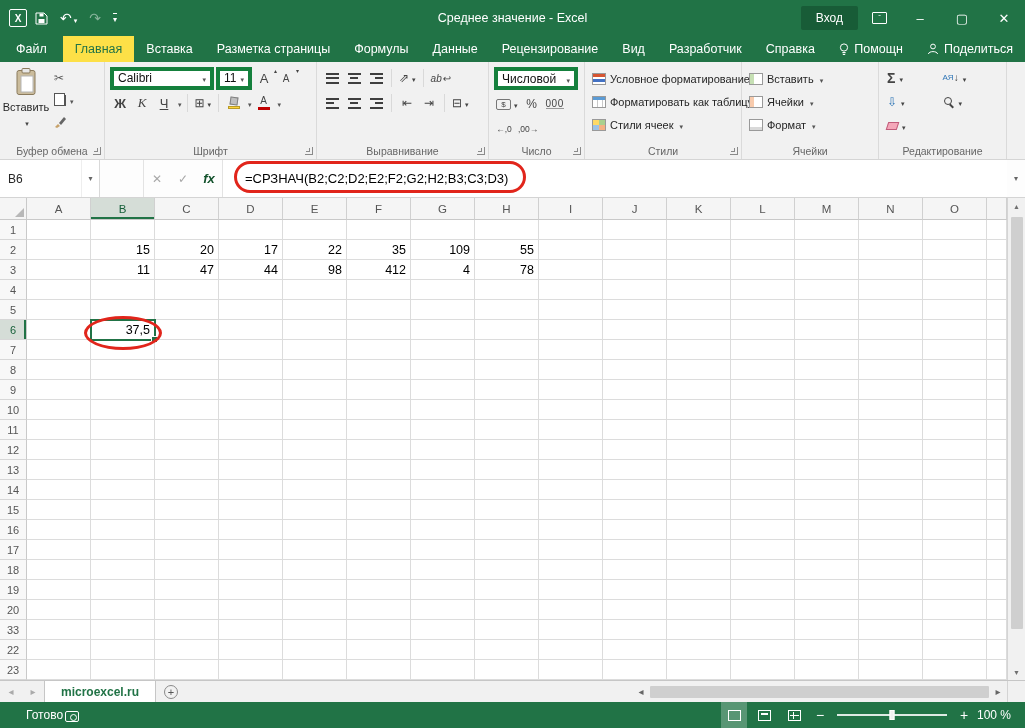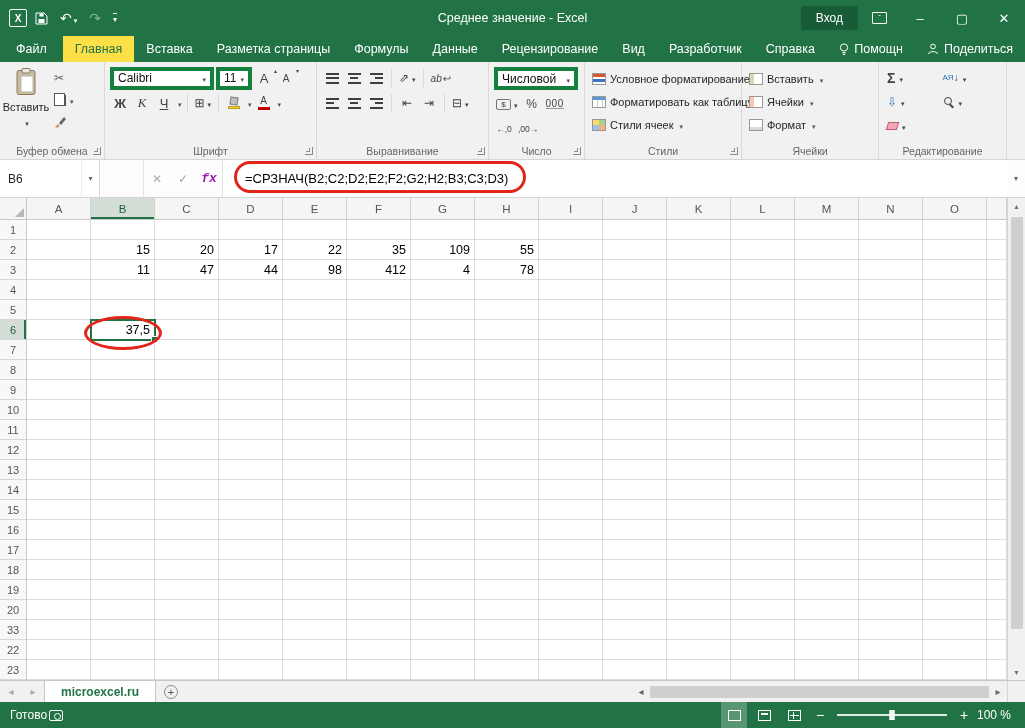--- a/index.html
+++ b/index.html
@@ -121,21 +121,21 @@
 
 
 .fbar{position:absolute;top:160px;left:0;width:100%;height:38px;background:#fdfdfd;border-bottom:1px solid #d4d4d4;display:flex;align-items:stretch}
 .namebox{width:100px;display:flex;align-items:center;padding-left:8px;font-size:12px;border-right:1px solid #d9d9d9;background:#fff}
 .nb-dd{margin-left:auto;width:18px;display:flex;align-items:center;justify-content:center;color:#666;border-left:1px solid #eee;height:100%}
 .nb-dd::after{content:"▾";font-size:8px}
 .fsplit{width:44px;border-right:1px solid #e3e3e3}
 .fbtns{display:flex;align-items:center;gap:0;border-right:1px solid #e3e3e3}
 .fbtn{width:26px;text-align:center;font-size:12px}
 .fbtn.dim{color:#a8a8a8}
-.fbtn.fx{color:#a21caf;font-family:Liberation Mono, monospace;font-style:italic;font-weight:bold;font-size:13px}
+.fbtn.fx{color:#14532d;font-family:Liberation Sans, sans-serif;font-style:italic;font-weight:bold;font-size:13px}
 .finput{flex:1;background:#fff;display:flex;align-items:center;padding-left:22px;font-size:13px;color:#000;white-space:nowrap;overflow:hidden}
 .fexp{width:18px;display:flex;align-items:center;justify-content:center;color:#666}
 .fexp::after{content:"▾";font-size:8px}
 
 
 .gridwrap{position:absolute;top:198px;left:0;width:1007px;height:482px;background:#fff;overflow:hidden}
 .hdrrow{display:flex;height:22px}
 .corner{width:27px;height:22px;background:#f5f5f5;border-right:1px solid #c9c9c9;border-bottom:1px solid #c9c9c9;position:relative;flex:none}
 .corner::after{content:"";position:absolute;right:2px;bottom:2px;border-left:9px solid rgba(0,0,0,0);border-bottom:9px solid #b8b8b8}
 #col-headers{display:flex}
@@ -163,21 +163,21 @@
 .stab{background:#fff;border-left:1px solid #c6c6c6;border-right:1px solid #c6c6c6;display:flex;align-items:center;padding:0 16px;color:#217346;font-weight:bold}
 .newsheet{width:30px;display:flex;align-items:center;justify-content:center}
 .newsheet .circle{width:14px;height:14px;border:1px solid #8a8a8a;border-radius:50%;font-size:11px;line-height:12px;text-align:center;color:#555}
 .hscroll{margin-left:auto;width:375px;display:flex;align-items:center;padding:0 2px}
 .harrow{width:14px;text-align:center;color:#666;font-size:10px}
 .hthumb{flex:1;height:12px;background:#cfcfcf;border-radius:1px;margin:0 2px}
 .sbcorner{width:18px;border-left:1px solid #d4d4d4;background:#f1f1f1}
 
 
 .statusbar{position:absolute;top:702px;left:0;width:100%;height:26px;background:#217346;color:#fff;display:flex;align-items:center;font-size:12px}
-.sb-left{display:flex;align-items:center;gap:2px;padding-left:10px}
+.sb-left{display:flex;align-items:flex-end;gap:2px;padding-left:26px}
 .sb-icon{width:14px;height:11px;border:1px solid #fff;border-radius:2px;position:relative;display:inline-block}
 .sb-icon::after{content:"";position:absolute;left:4px;top:2px;width:5px;height:5px;border:1px solid #fff;border-radius:50%}
 .sb-right{margin-left:auto;display:flex;align-items:center;gap:4px;padding-right:10px}
 .viewbtn{width:26px;height:26px;display:flex;align-items:center;justify-content:center}
 .viewbtn.active{background:rgba(255,255,255,.25)}
 .vi{width:13px;height:11px;border:1px solid #fff;position:relative;display:inline-block}
 .vi.l::after{content:"";position:absolute;left:2px;right:2px;top:2px;height:2px;background:#fff}
 .vi.p::after{content:"";position:absolute;left:4px;top:1px;bottom:1px;width:1px;background:#fff}
 .vi.p::before{content:"";position:absolute;left:1px;right:1px;top:4px;height:1px;background:#fff}
 .zoombtn{width:18px;text-align:center;font-size:14px}

